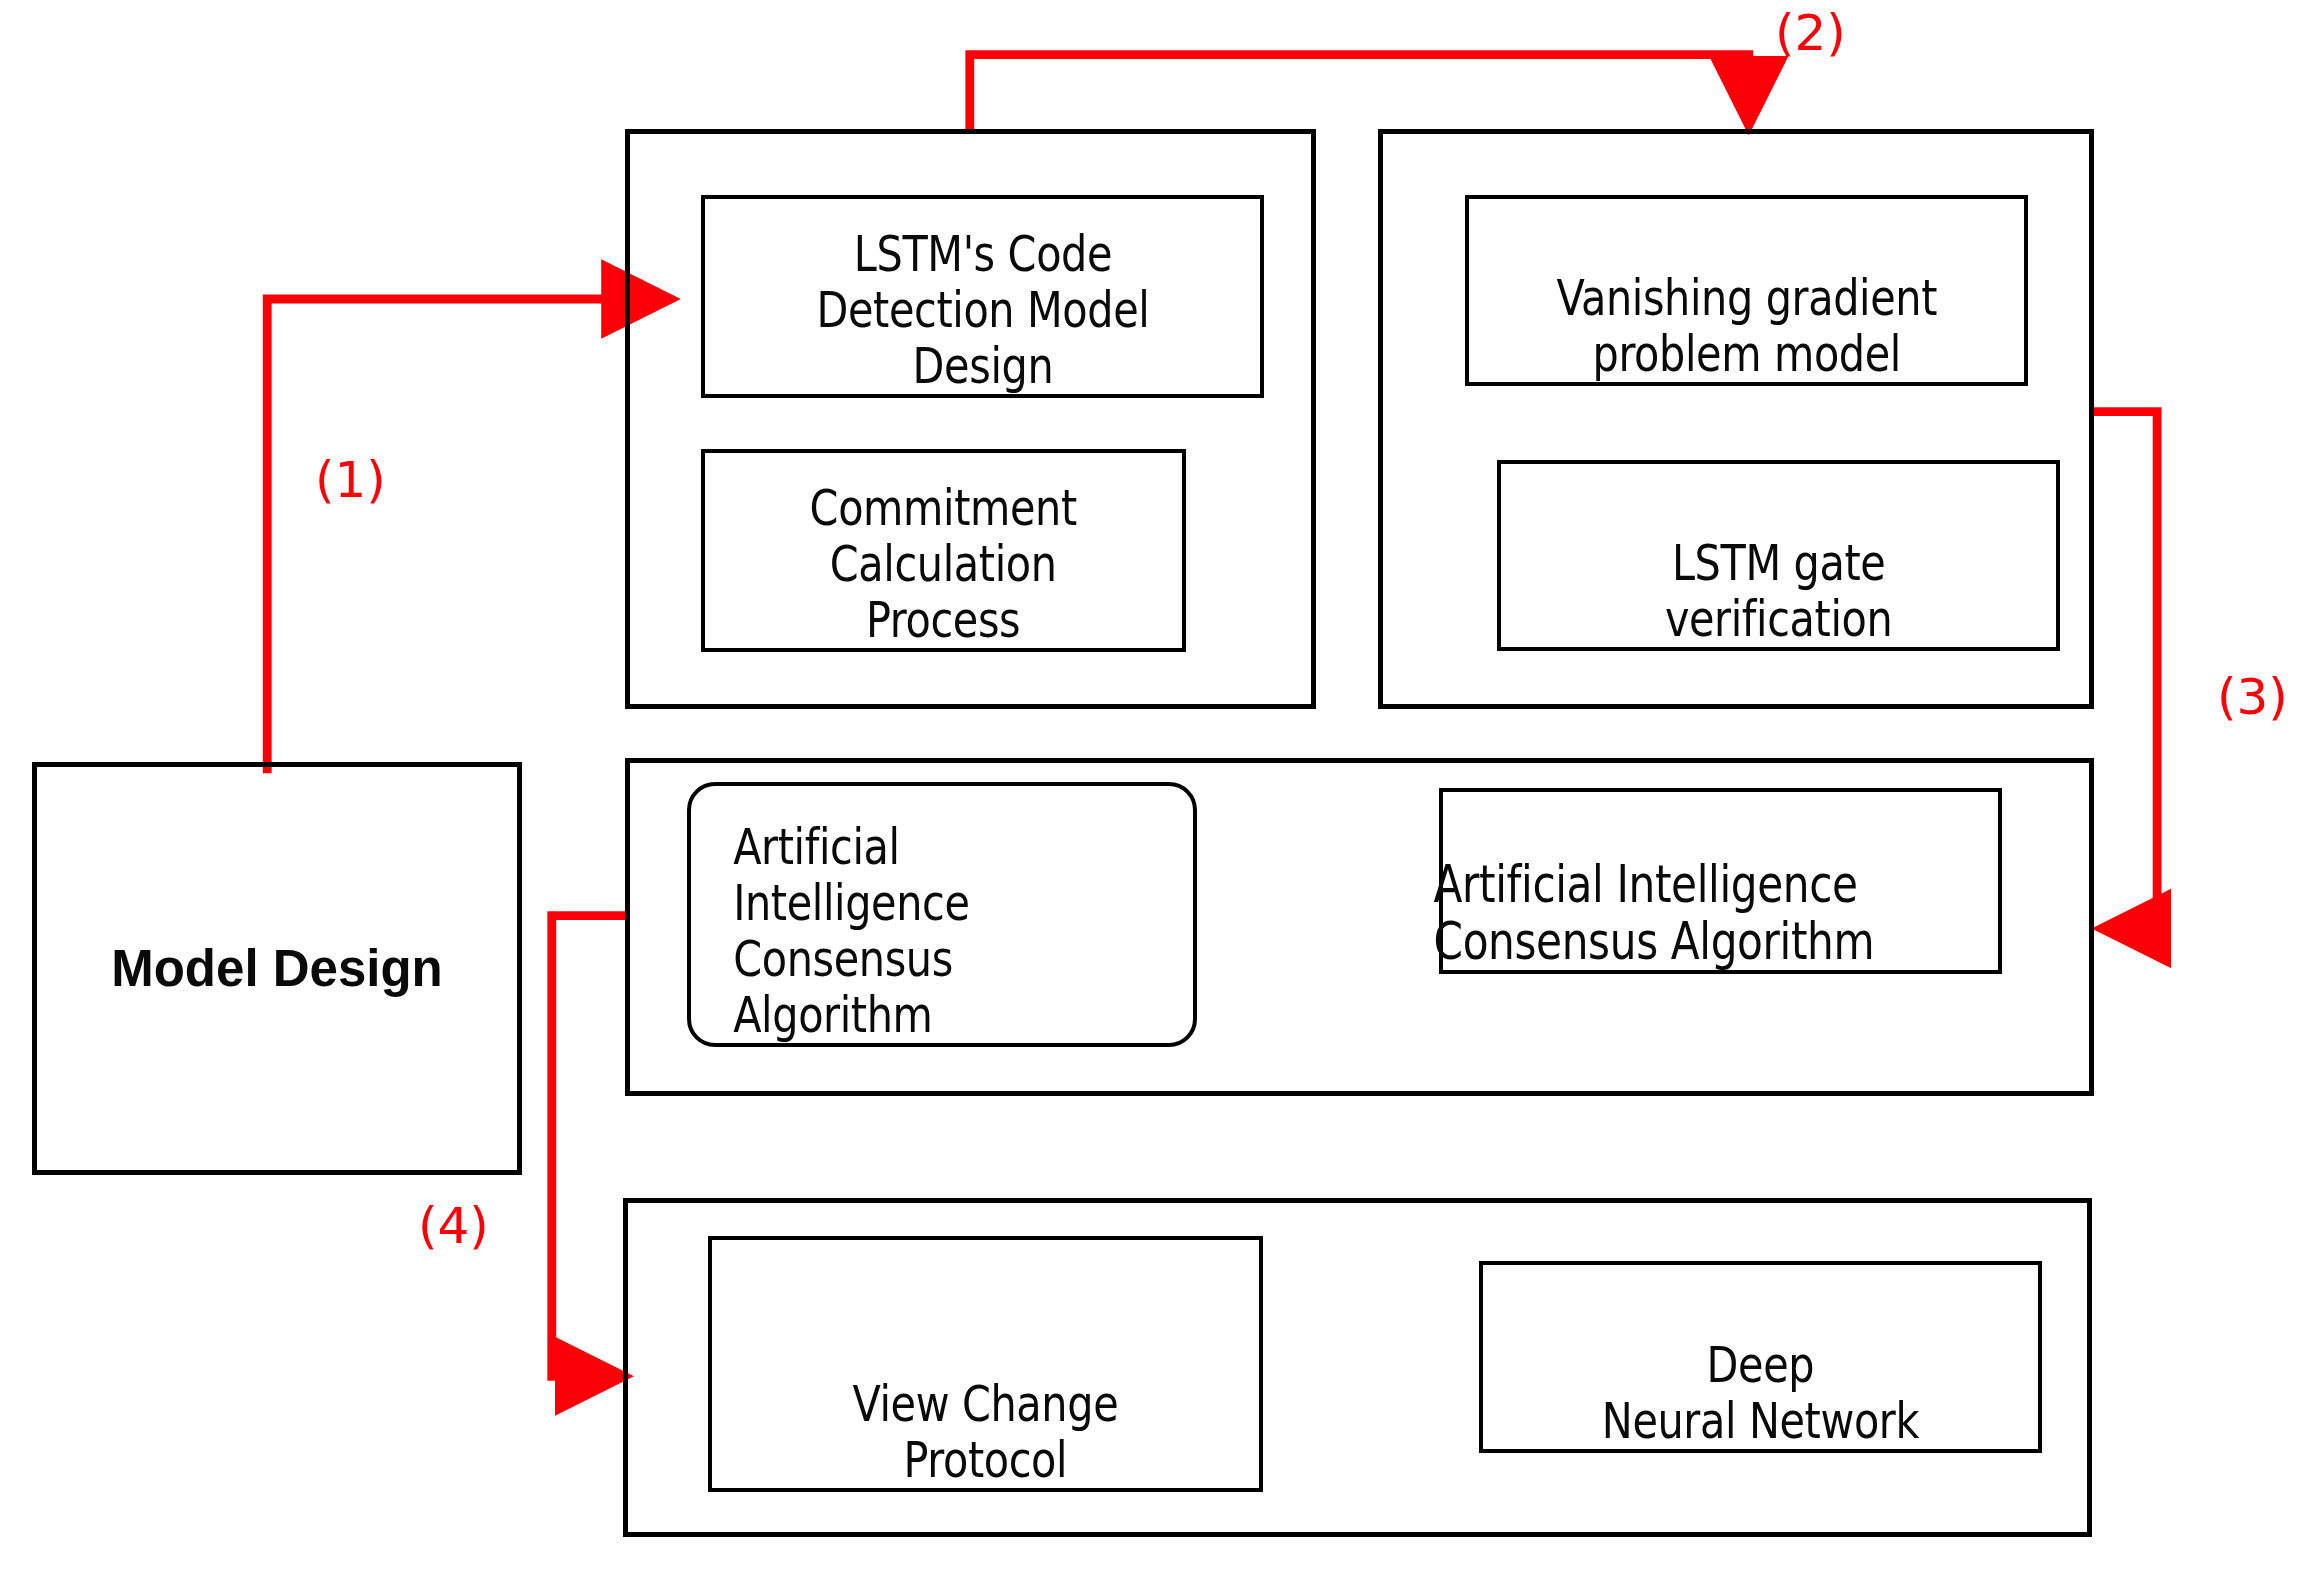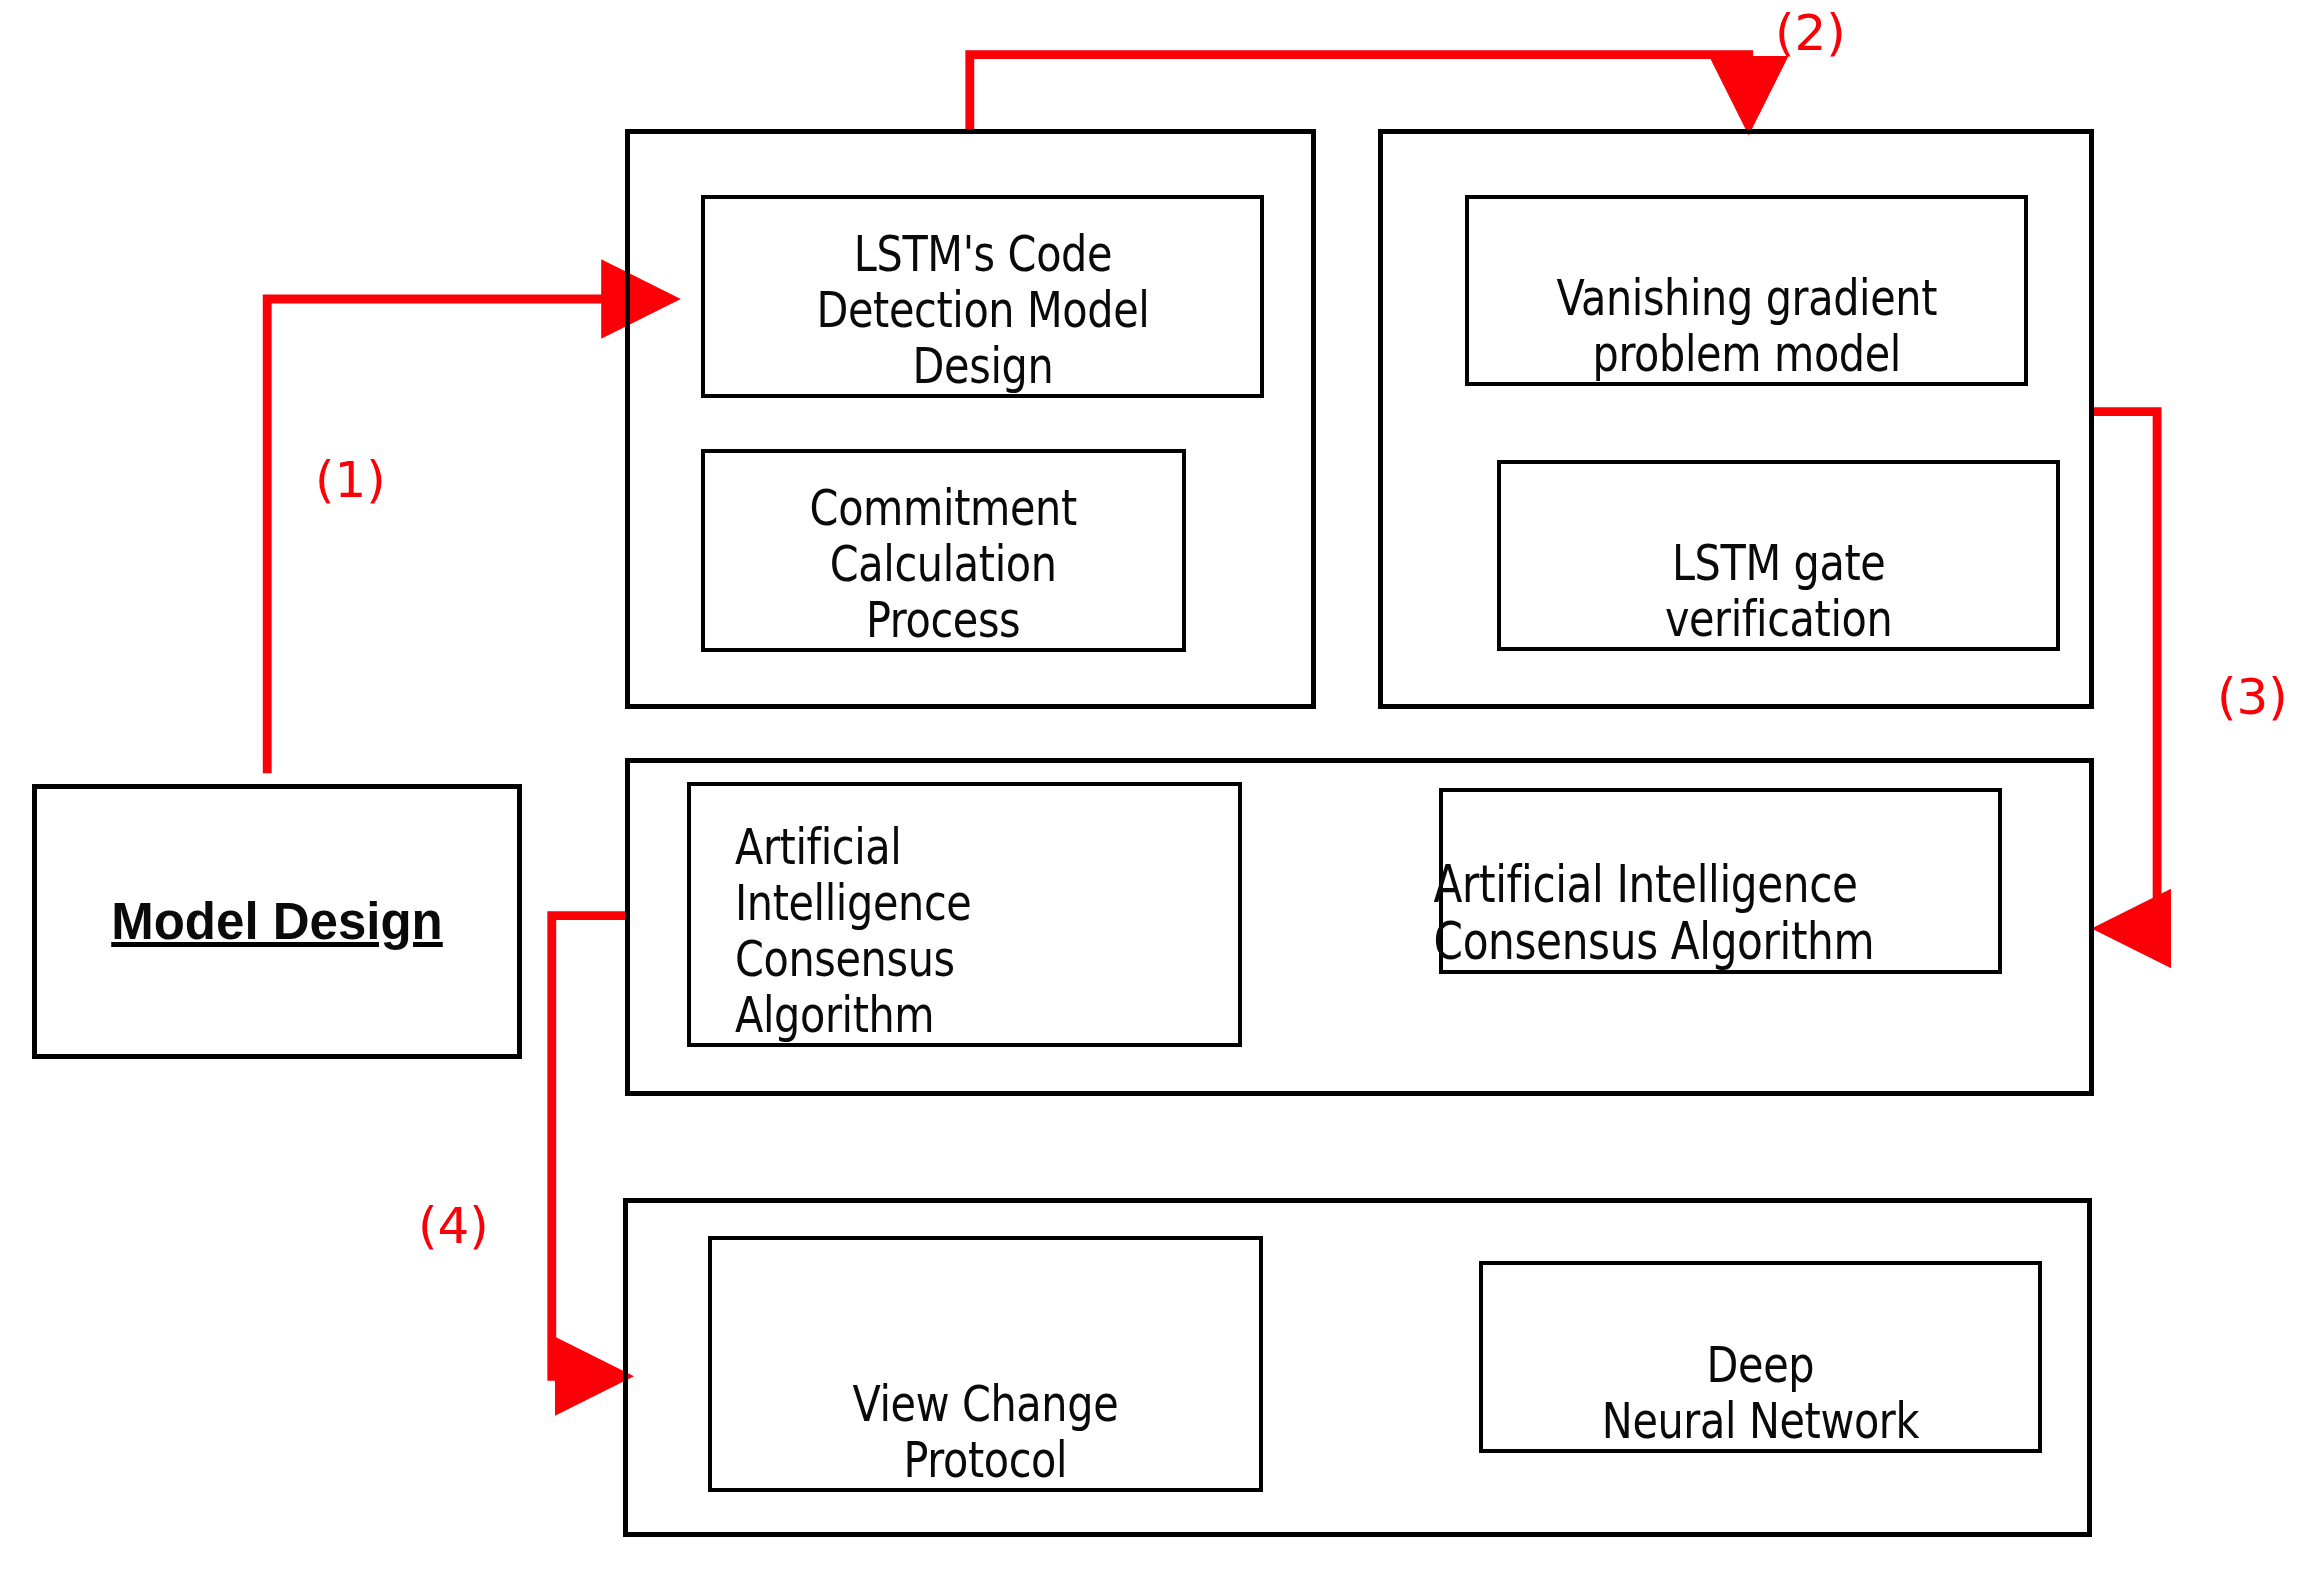--- a/index.html
+++ b/index.html
@@ -112,21 +112,21 @@
     <path d="M 2600,512 L 2683,512 L 2683,1155 L 2618,1155" fill="none" stroke="#fb0007" stroke-width="11" marker-end="url(#ah-left)"></path>
 
     <path d="M 780,1139 L 686,1139 L 686,1712 L 772,1712" fill="none" stroke="#fb0007" stroke-width="11" marker-end="url(#ah-right)"></path>
   </svg>
 
   <div class="arrow-label" style="left:315px; top:455px;">(1)</div>
   <div class="arrow-label" style="left:1775px; top:8px;">(2)</div>
   <div class="arrow-label" style="left:2217px; top:672px;">(3)</div>
   <div class="arrow-label" style="left:418px; top:1201px;">(4)</div>
 
-  <div class="root-box" style="left:32px; top:784px; width:490px; height:275px;text-decoration:underline;">
+  <div class="root-box" style="left:32px; top:762px; width:490px; height:413px;">
     <span class="root-text">Model Design</span>
   </div>
 
   <div class="panel" style="left:625px; top:129px; width:691px; height:580px;">
   </div>
   <div class="node" style="left:701px; top:195px; width:563px; height:203px;">
     <span class="node-text">LSTM's Code
 Detection Model
 Design</span>
   </div>
@@ -142,21 +142,21 @@
     <span class="node-text">Vanishing gradient
 problem model</span>
   </div>
   <div class="node" style="left:1465px; top:460px; width:563px; height:191px;margin-left:32px;">
     <span class="node-text">LSTM gate
 verification</span>
   </div>
 
   <div class="panel" style="left:625px; top:758px; width:1469px; height:338px;">
   </div>
-  <div class="node" style="left:687px; top:782px; width:555px; height:265px;">
+  <div class="node" style="left:687px; top:782px; width:510px; height:265px;border-radius:28px;">
     <span class="node-text left-align">Artificial
 Intelligence
 Consensus
 Algorithm</span>
   </div>
   <div class="node" style="left:1439px; top:788px; width:563px; height:186px;">
     <span class="node-text nowrap-wide">Artificial Intelligence
 Consensus Algorithm</span>
   </div>
 

